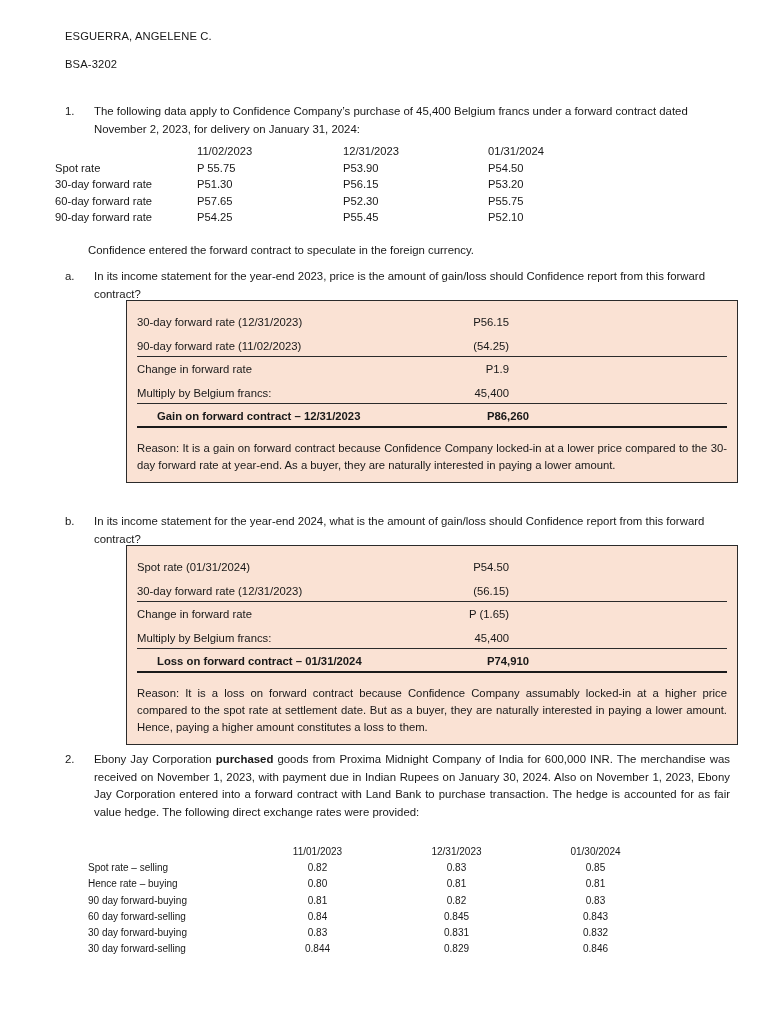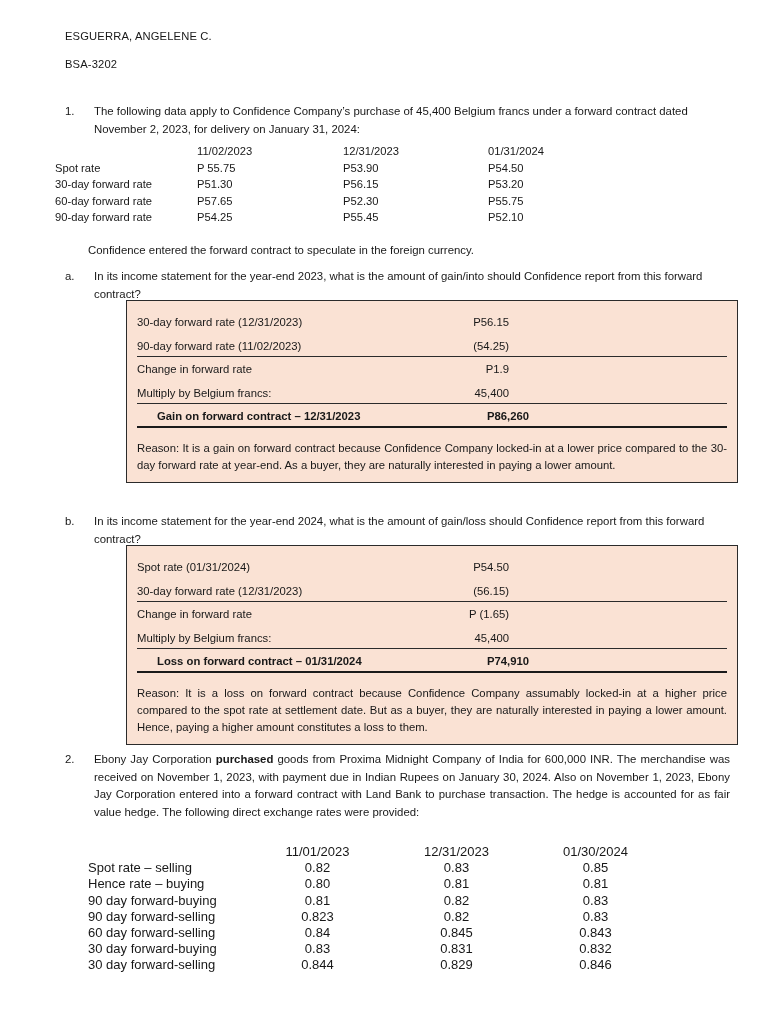--- a/index.html
+++ b/index.html
@@ -117,21 +117,21 @@
     text-align: justify;
     text-justify: inter-word;
     padding-top: 12px;
   }
 
   
   .rate-table-2 {
     position: absolute;
     left: 88px;
     top: 844px;
-    font-size: 13px;
+    font-size: 10px;
     line-height: 16.2px;
     border-collapse: collapse;
   }
   .rate-table-2 td, .rate-table-2 th {
     padding: 0;
     font-weight: normal;
     white-space: nowrap;
   }
   .rate-table-2 .c-label { width: 160px; text-align: left; }
   .rate-table-2 .c-v { width: 139px; text-align: center; }
@@ -183,21 +183,21 @@
         <td>P55.45</td>
         <td>P52.10</td>
       </tr>
     </tbody>
   </table>
 
   <div class="speculate">Confidence entered the forward contract to speculate in the foreign currency.</div>
 
   <div class="prob" style="left:65px; top:268px; width:650px;">
     <span class="num">a.</span>
-    <div class="body">In its income statement for the year-end 2023, what is the amount of gain/into should Confidence report from this forward contract?</div>
+    <div class="body">In its income statement for the year-end 2023, price is the amount of gain/loss should Confidence report from this forward contract?</div>
   </div>
 
   <div class="ansbox" style="top:300px;">
     <div class="ansrow">
       <span class="lbl">30-day forward rate (12/31/2023)</span>
       <span class="val">P56.15</span>
     </div>
     <div class="ansrow underline">
       <span class="lbl">90-day forward rate (11/02/2023)</span>
       <span class="val">(54.25)</span>
@@ -273,26 +273,20 @@
         <td class="c-v">0.81</td>
         <td class="c-v">0.81</td>
       </tr>
       <tr>
         <td class="c-label">90 day forward-buying</td>
         <td class="c-v">0.81</td>
         <td class="c-v">0.82</td>
         <td class="c-v">0.83</td>
       </tr>
       <tr>
-        <td class="c-label">90 day forward-selling</td>
-        <td class="c-v">0.823</td>
-        <td class="c-v">0.82</td>
-        <td class="c-v">0.83</td>
-      </tr>
-      <tr>
         <td class="c-label">60 day forward-selling</td>
         <td class="c-v">0.84</td>
         <td class="c-v">0.845</td>
         <td class="c-v">0.843</td>
       </tr>
       <tr>
         <td class="c-label">30 day forward-buying</td>
         <td class="c-v">0.83</td>
         <td class="c-v">0.831</td>
         <td class="c-v">0.832</td>

